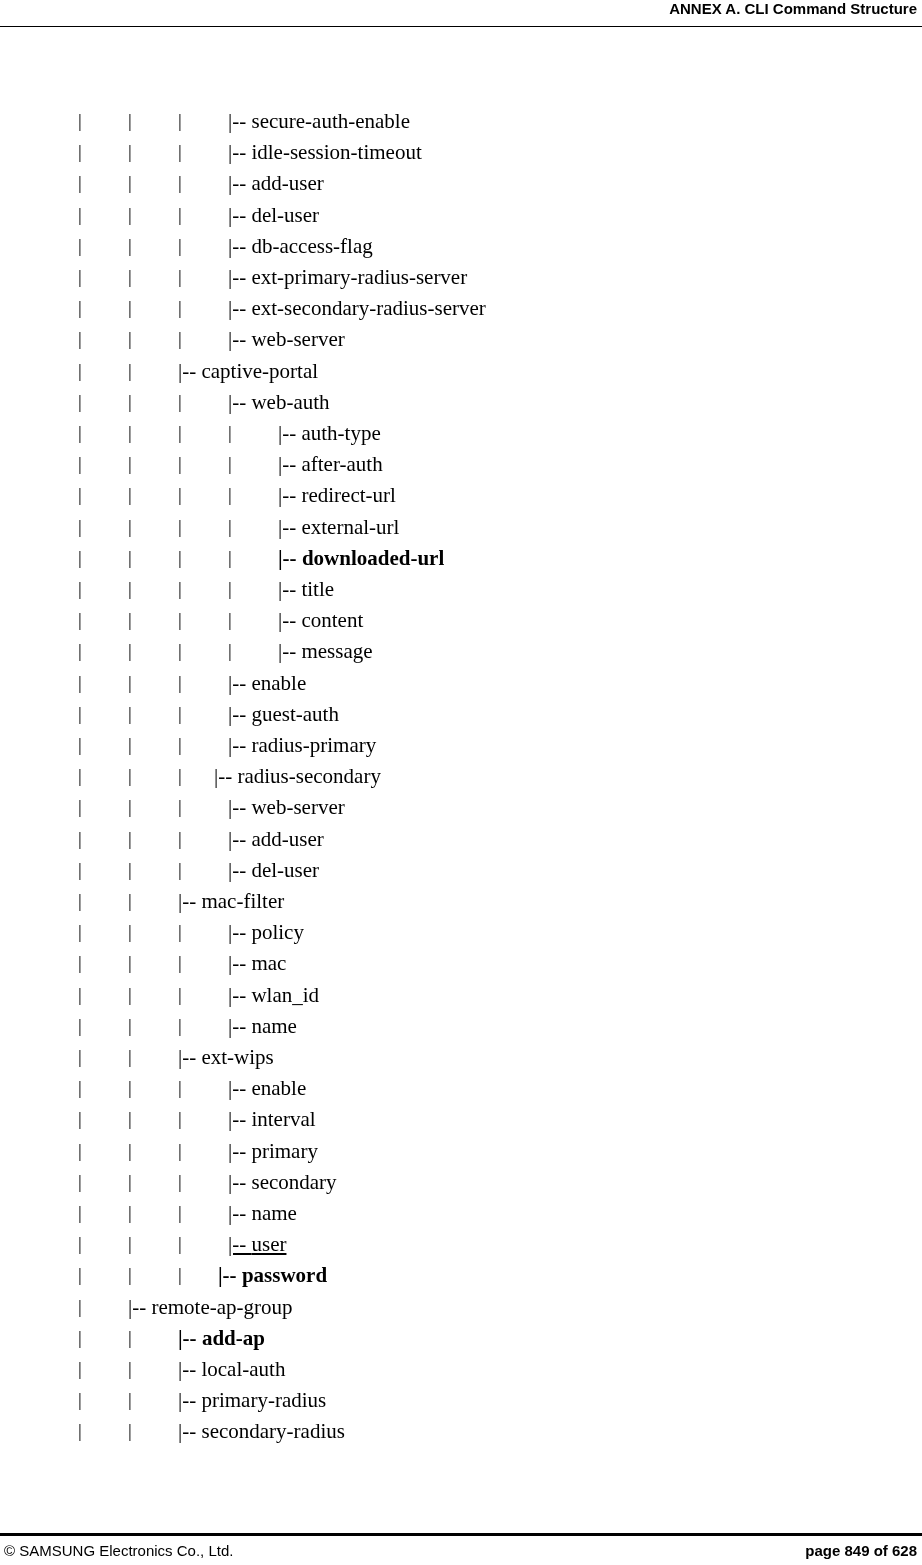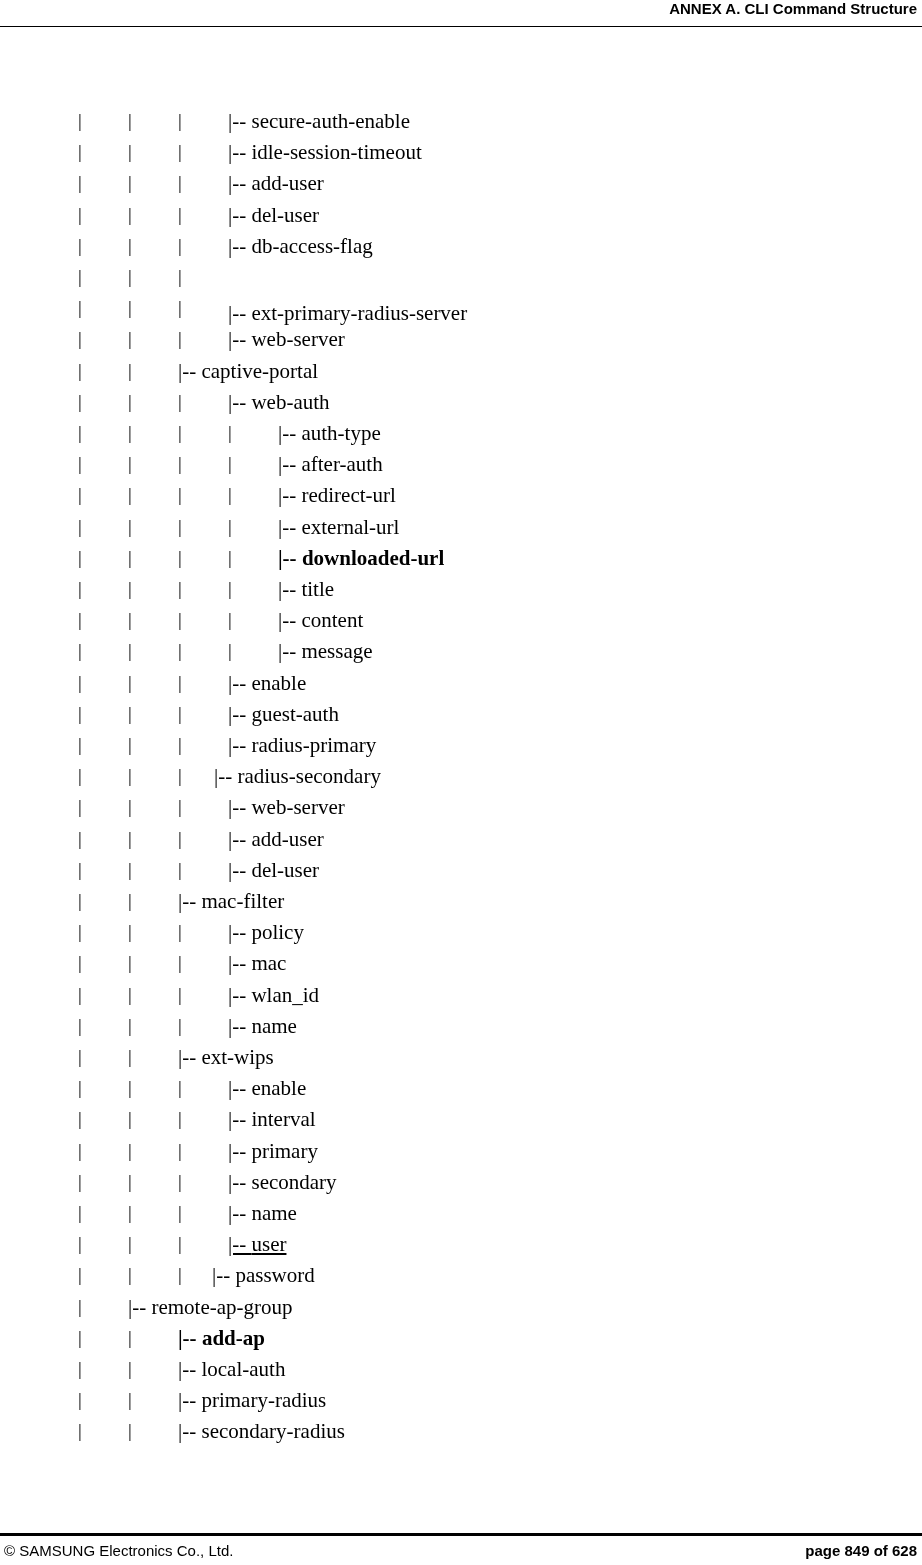--- a/index.html
+++ b/index.html
@@ -48,26 +48,27 @@
     <div class="row" style="top: 233.8px; left: 0px; width: 900px;">
       <span class="bar" style="left: 78px;">|</span>
       <span class="bar" style="left: 128px;">|</span>
       <span class="bar" style="left: 178px;">|</span>
       <span class="node" style="left: 228px;"><span>|-- </span><span>db-access-flag</span></span>
     </div>
     <div class="row" style="top: 265px; left: 0px; width: 900px;">
       <span class="bar" style="left: 78px;">|</span>
       <span class="bar" style="left: 128px;">|</span>
       <span class="bar" style="left: 178px;">|</span>
-      <span class="node" style="left: 228px; margin-top: 36px;"><span>|-- </span><span>ext-primary-radius-server</span></span>
+      <span class="node" style="left: 228px;"><span>|-- </span><span>ext-primary-radius-server</span></span>
     </div>
     <div class="row" style="top: 296.2px; left: 0px; width: 900px;">
       <span class="bar" style="left: 78px;">|</span>
       <span class="bar" style="left: 128px;">|</span>
       <span class="bar" style="left: 178px;">|</span>
+      <span class="node" style="left: 228px;"><span>|-- </span><span>ext-secondary-radius-server</span></span>
     </div>
     <div class="row" style="top: 327.4px; left: 0px; width: 900px;">
       <span class="bar" style="left: 78px;">|</span>
       <span class="bar" style="left: 128px;">|</span>
       <span class="bar" style="left: 178px;">|</span>
       <span class="node" style="left: 228px;"><span>|-- </span><span>web-server</span></span>
     </div>
     <div class="row" style="top: 358.6px; left: 0px; width: 900px;">
       <span class="bar" style="left: 78px;">|</span>
       <span class="bar" style="left: 128px;">|</span>
@@ -244,21 +245,21 @@
     <div class="row" style="top: 1232.2px; left: 0px; width: 900px;">
       <span class="bar" style="left: 78px;">|</span>
       <span class="bar" style="left: 128px;">|</span>
       <span class="bar" style="left: 178px;">|</span>
       <span class="node" style="left: 228px; text-decoration: underline;"><span>|-- </span><span>user</span></span>
     </div>
     <div class="row" style="top: 1263.4px; left: 0px; width: 900px;">
       <span class="bar" style="left: 78px;">|</span>
       <span class="bar" style="left: 128px;">|</span>
       <span class="bar" style="left: 178px;">|</span>
-      <span class="node" style="left: 212px;"><span>|-- </span><span>password</span></span>
+      <span class="node" style="left: 218px; font-weight: bold;"><span>|-- </span><span>password</span></span>
     </div>
     <div class="row" style="top: 1294.6px; left: 0px; width: 900px;">
       <span class="bar" style="left: 78px;">|</span>
       <span class="node" style="left: 128px;"><span>|-- </span><span>remote-ap-group</span></span>
     </div>
     <div class="row" style="top: 1325.8px; left: 0px; width: 900px;">
       <span class="bar" style="left: 78px;">|</span>
       <span class="bar" style="left: 128px;">|</span>
       <span class="node" style="left: 178px; font-weight: bold;"><span>|-- </span><span>add-ap</span></span>
     </div>

